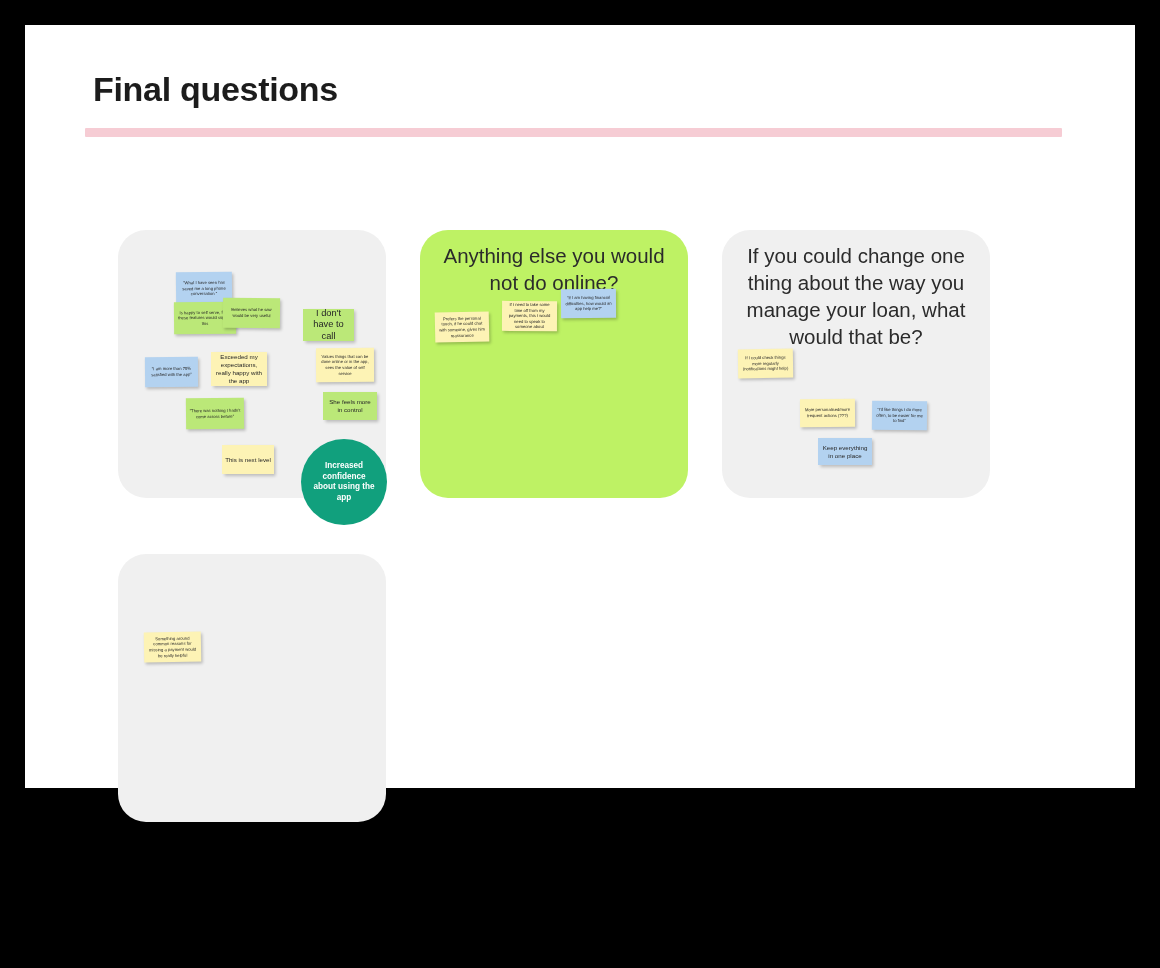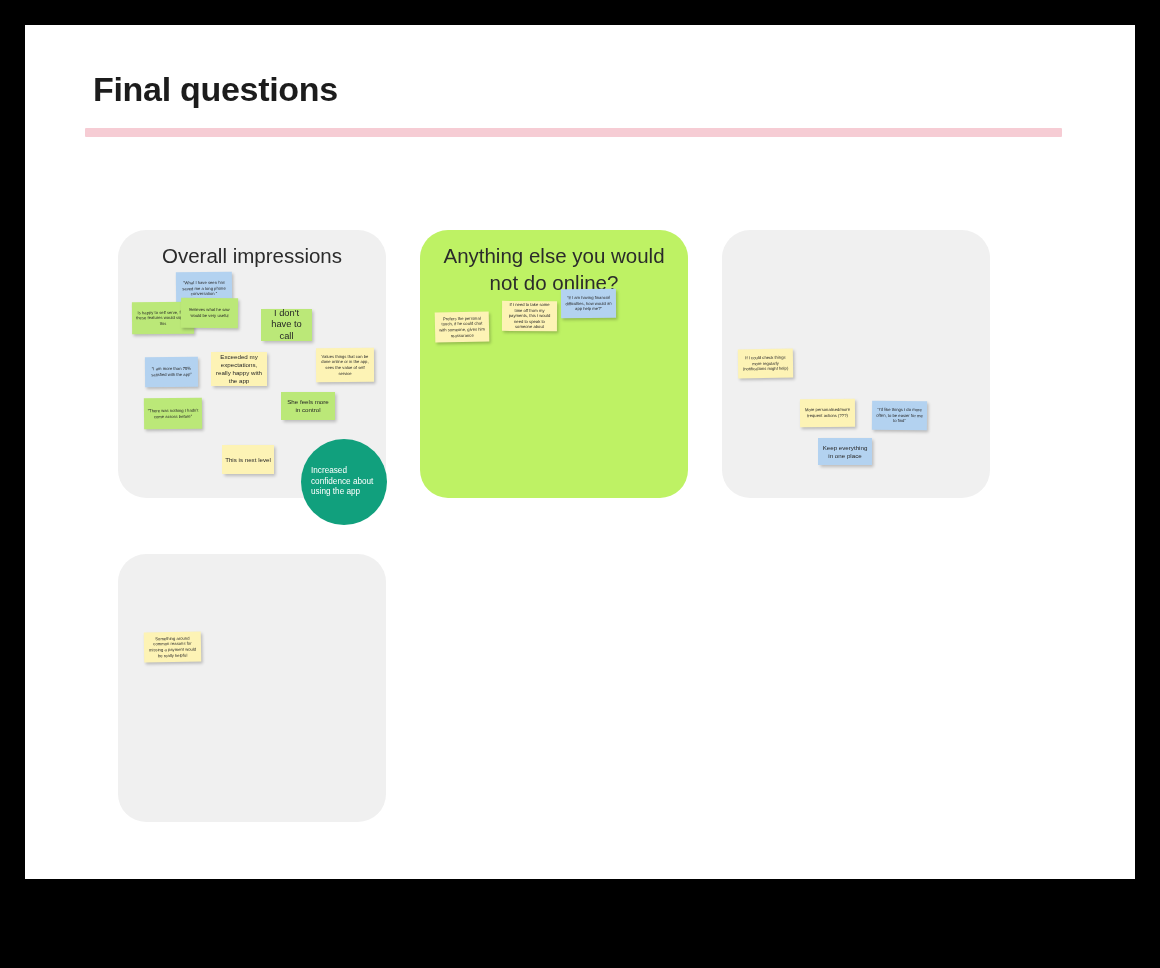--- a/index.html
+++ b/index.html
@@ -11,21 +11,21 @@
     width: 1160px;
     height: 968px;
     font-family: "Liberation Sans", sans-serif;
     overflow: hidden;
   }
   #slide-frame {
     position: absolute;
     left: 25px;
     top: 25px;
     width: 1110px;
-    height: 854px;
+    height: 763px;
     background: #ffffff;
     box-shadow: 0 0 6px rgba(0,0,0,0.35);
   }
   #slide-title {
     position: absolute;
     left: 68px;
     top: 45px;
     font-size: 34px;
     font-weight: bold;
     color: #1c1c1c;
@@ -62,70 +62,71 @@
     display: flex;
     align-items: center;
     justify-content: center;
     text-align: center;
     color: #262626;
     box-shadow: 1.5px 2px 3px rgba(0,0,0,0.22);
     padding: 2px 3px;
     overflow: hidden;
   }
   .note.yellow { background: #fdf3b5; }
-  .note.green  { background: #bbe878; }
+  .note.green  { background: #bbe878; margin-left: 42px; }
   .note.blue   { background: #b3d2f0; }
   .note-tiny   { font-size: 4.2px; line-height: 5.6px; }
   .note-small  { font-size: 6.2px; line-height: 7.8px; }
   .note-big    { font-size: 9.3px; line-height: 11.6px; }
   .circle-note {
     position: absolute;
     border-radius: 50%;
     background: #11a07d;
     color: #ffffff;
     display: flex;
     align-items: center;
     justify-content: center;
-    text-align: left;
+    text-align: center;
     font-size: 8.2px;
     line-height: 10.5px;
     padding: 10px;
     box-sizing: border-box;
+    font-weight: bold;
   }
 </style>
 </head>
 <body>
 
 <div id="slide-frame">
 
   <div id="slide-title">Final questions</div>
   <div id="title-rule"></div>
 
   <div id="panels-root">
       <div class="panel" style="left: 93px; top: 205px; width: 268px; height: 268px; background: rgb(240, 240, 240);">
-        <div class="panel-title">Overall impressions</div>
         <div class="note blue note-tiny" style="left: 58px; top: 42px; width: 56px; height: 33px; transform: rotate(-0.6deg);">"What I have seen has saved me a long phone conversation "</div>
         <div class="note green note-tiny" style="left: 14px; top: 72px; width: 62px; height: 32px; transform: rotate(-0.5deg);">Is happy to self serve, feels these features would support this</div>
         <div class="note green note-tiny" style="left: 63px; top: 68px; width: 57px; height: 30px; transform: rotate(0.4deg);">Believes what he saw would be very useful</div>
         <div class="note green note-big" style="left: 143px; top: 79px; width: 51px; height: 32px;">I don't have to call</div>
         <div class="note blue note-tiny" style="left: 27px; top: 127px; width: 53px; height: 30px; transform: rotate(-0.5deg);">"I am more than 75% satisfied with the app"</div>
         <div class="note yellow note-small" style="left: 93px; top: 122px; width: 56px; height: 34px;">Exceeded my expectations, really happy with the app</div>
         <div class="note yellow note-tiny" style="left: 198px; top: 118px; width: 58px; height: 34px; transform: rotate(-0.3deg);">Values things that can be done online or in the app, sees the value of self service</div>
         <div class="note green note-small" style="left: 163px; top: 162px; width: 54px; height: 28px;">She feels more in control</div>
         <div class="note green note-tiny" style="left: 26px; top: 168px; width: 58px; height: 31px; transform: rotate(-0.6deg);">"There was nothing I hadn't come across before"</div>
         <div class="note yellow note-small" style="left: 104px; top: 215px; width: 52px; height: 29px;">This is next level</div>
         <div class="circle-note" style="left: 183px; top: 209px; width: 86px; height: 86px; background: rgb(17, 160, 125);">Increased confidence about using the app</div>
       </div>
       <div class="panel" style="left: 395px; top: 205px; width: 268px; height: 268px; background: #bef264;">
         <div class="panel-title">Anything else you would not do online?</div>
         <div class="note yellow note-tiny" style="left: 15px; top: 82px; width: 54px; height: 30px; transform: rotate(-1.2deg);">Prefers the personal touch, if he could chat with someone, gives him reassurance</div>
         <div class="note yellow note-tiny" style="left: 82px; top: 71px; width: 55px; height: 30px; transform: rotate(0.3deg);">If I need to take some time off from my payments, this I would need to speak to someone about</div>
         <div class="note blue note-tiny" style="left: 141px; top: 59px; width: 55px; height: 29px; transform: rotate(-0.4deg);">"If I am having financial difficulties, how would an app help me?"</div>
       </div>
       <div class="panel" style="left: 697px; top: 205px; width: 268px; height: 268px; background: rgb(240, 240, 240);">
+        <div class="panel-title">If you could change one thing about the way you manage your loan, what would that be?</div>
         <div class="note yellow note-tiny" style="left: 16px; top: 119px; width: 55px; height: 29px; transform: rotate(-0.8deg);">If I could check things more regularly (notifications might help)</div>
         <div class="note yellow note-tiny" style="left: 78px; top: 169px; width: 55px; height: 28px; transform: rotate(-0.4deg);">More personalised/more frequent actions (???)</div>
         <div class="note blue note-tiny" style="left: 150px; top: 171px; width: 55px; height: 29px; transform: rotate(0.5deg);">"I'd like things I do more often, to be easier for me to find"</div>
         <div class="note blue note-small" style="left: 96px; top: 208px; width: 54px; height: 27px;">Keep everything in one place</div>
       </div>
       <div class="panel" style="left: 93px; top: 529px; width: 268px; height: 268px; background: rgb(240, 240, 240);">
         <div class="note yellow note-tiny" style="left: 26px; top: 78px; width: 57px; height: 30px; transform: rotate(-1deg);">Something around common reasons for missing a payment would be really helpful</div>
       </div>
     </div>
 

